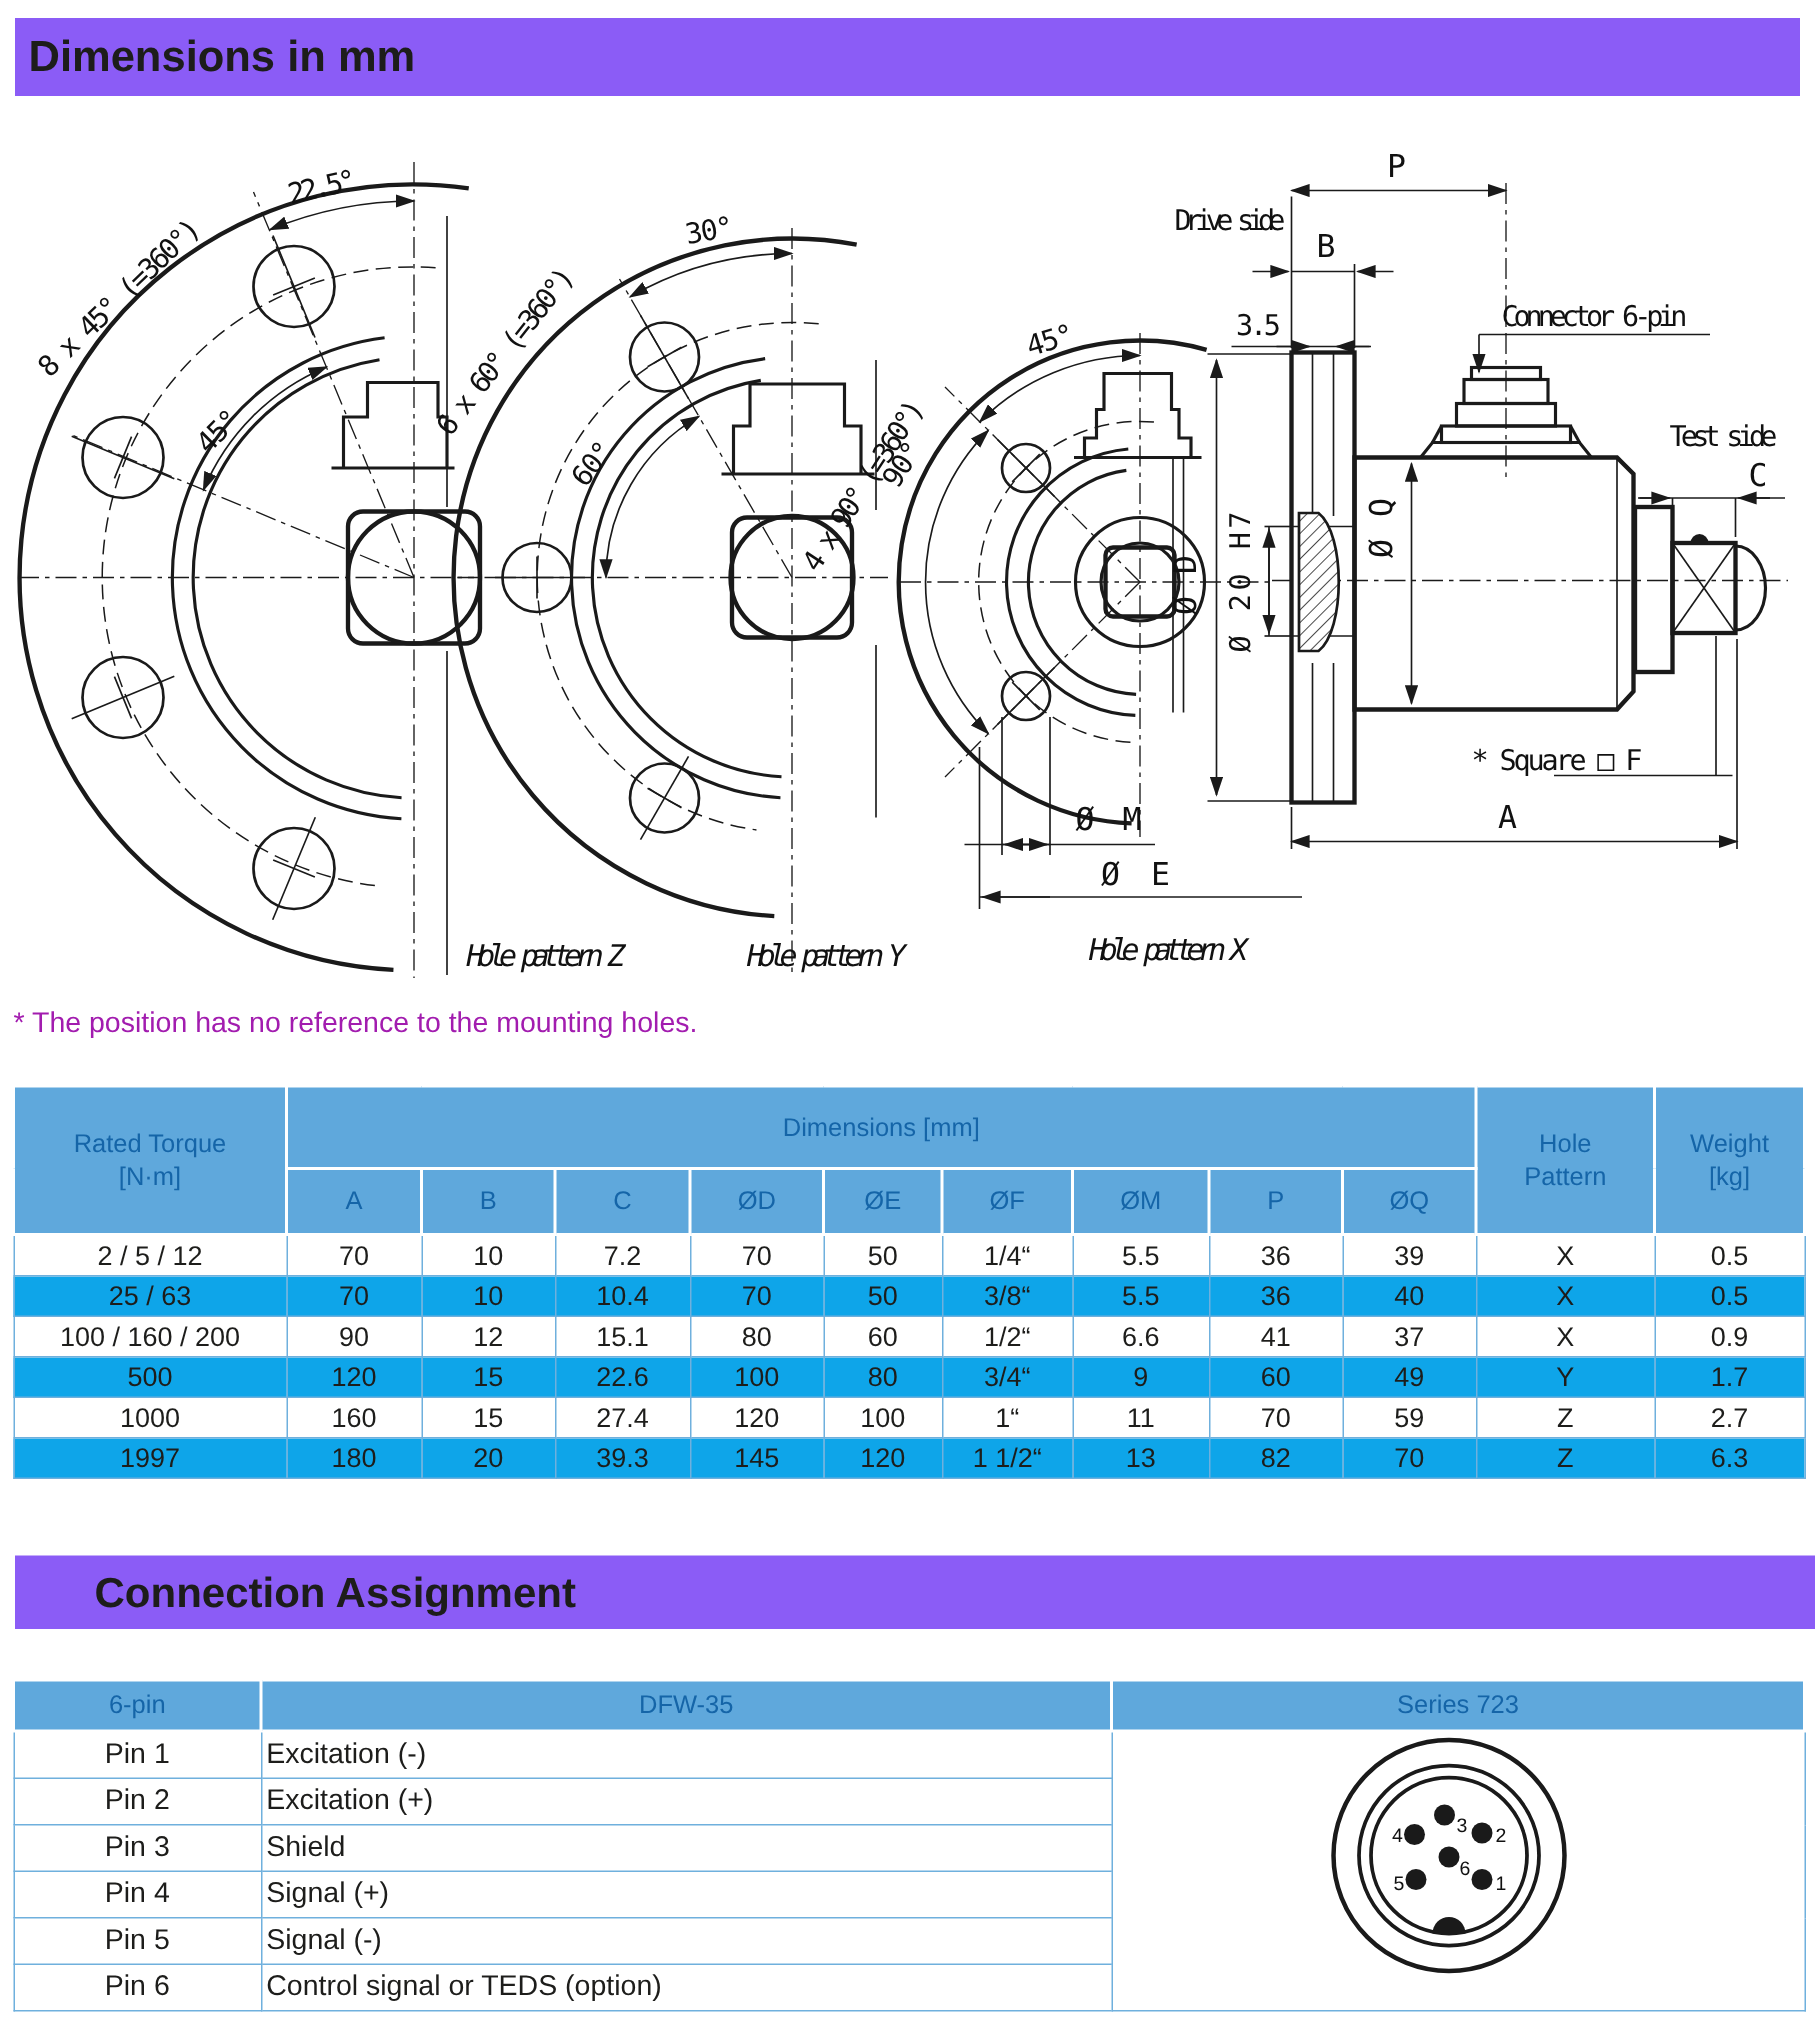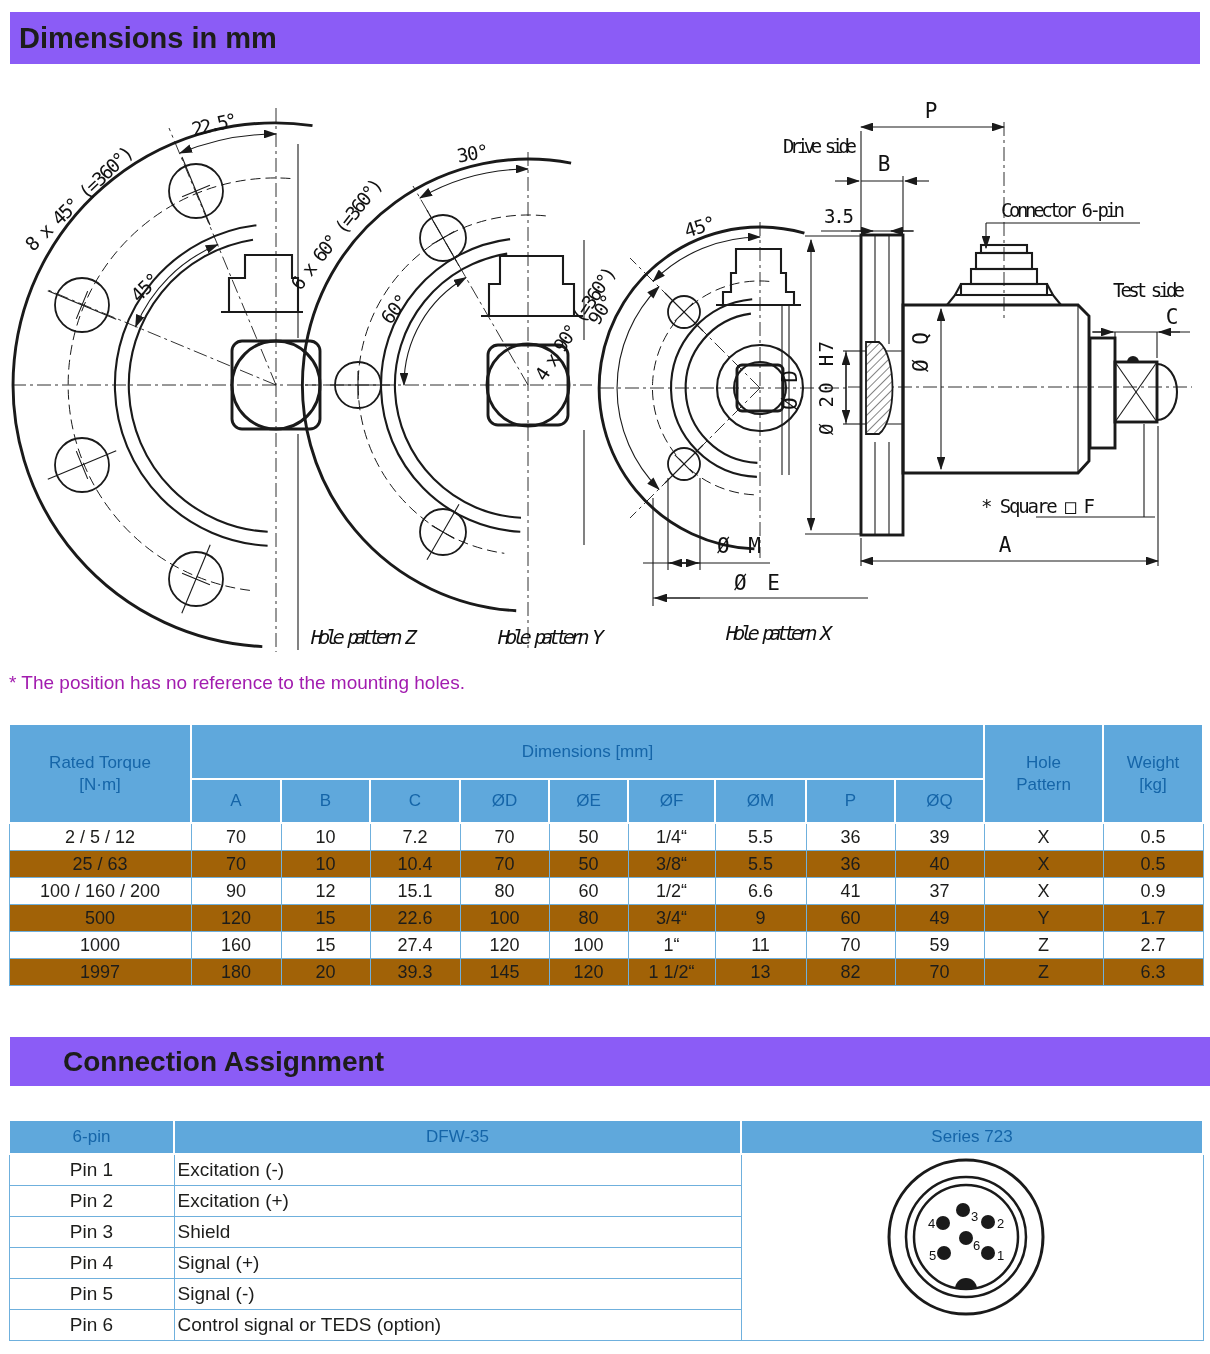--- a/index.html
+++ b/index.html
@@ -13,21 +13,21 @@
   #bar2 .bar-title{line-height:49px;font-size:28px;}
   #drawing{position:absolute;left:0;top:70px;}
   #footnote{position:absolute;left:9px;top:672px;font-size:19px;color:#a21caf;}
   table{border-collapse:collapse;table-layout:fixed;position:absolute;}
   #dims-table{left:8px;top:723px;width:1194px;}
   #pins-table{left:8px;top:1119px;width:1194px;}
   th{background:#5fa8dc;color:#1565a8;font-weight:normal;border:2px solid #ffffff;
      font-size:17px;vertical-align:middle;}
   #dims-table td{border:1px solid #6fb0dd;font-size:18px;text-align:center;height:26px;
      padding:0;color:#1d1d1b;}
-  #dims-table tr.alt td{background:#a16207;}
+  #dims-table tr.alt td{background:#0ea5e9;}
   #dims-table tr.h1 th{height:51px;}
   #dims-table tr.h2 th{height:40px;}
   .pre{white-space:pre-line;line-height:1.25;}
   #pins-table th{height:30px;}
   #pins-table td{border:1px solid #6fb0dd;font-size:19px;height:30px;padding:0;color:#1d1d1b;}
   #pins-table td.pin-no{text-align:center;margin-top:38px;}
   #pins-table td.pin-desc{text-align:left;padding-left:3px;}
   #pins-table td.conn-cell{position:relative;vertical-align:top;}
   #conn-svg{position:absolute;left:136px;top:-2px;}
   

